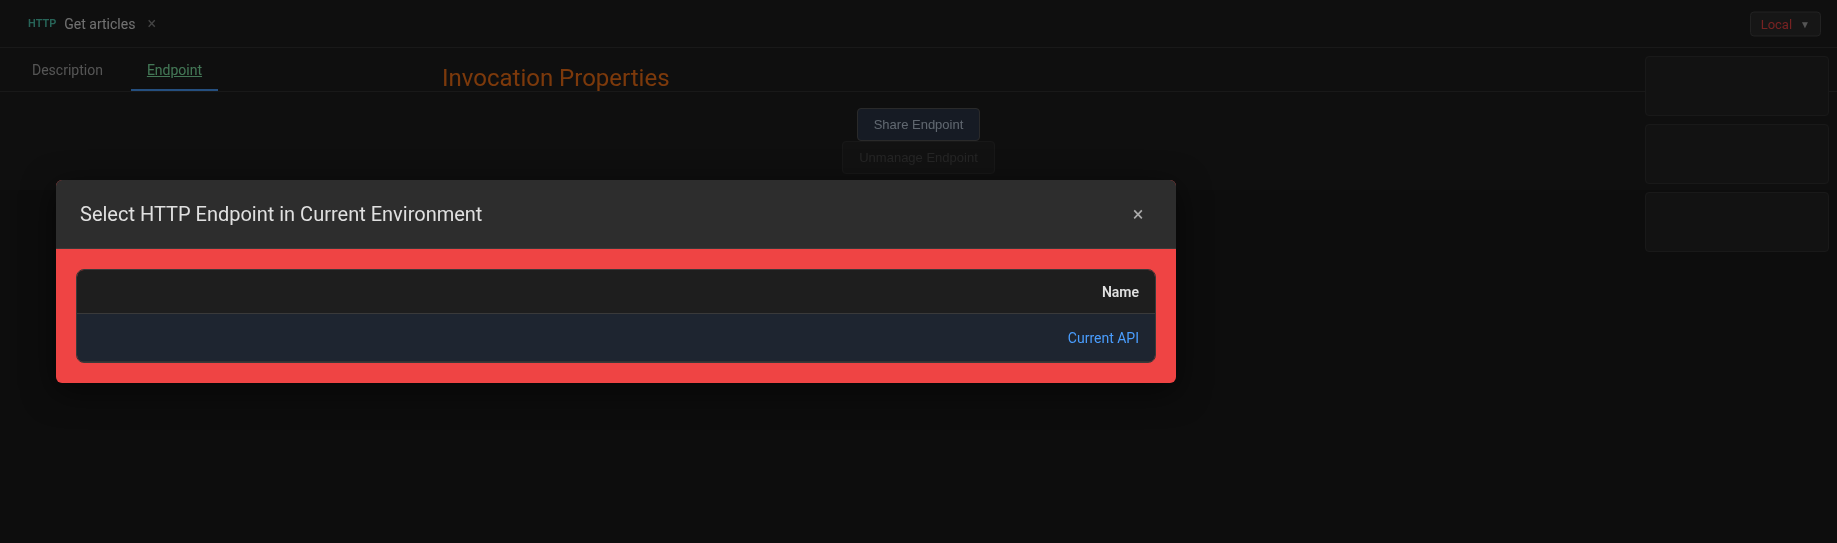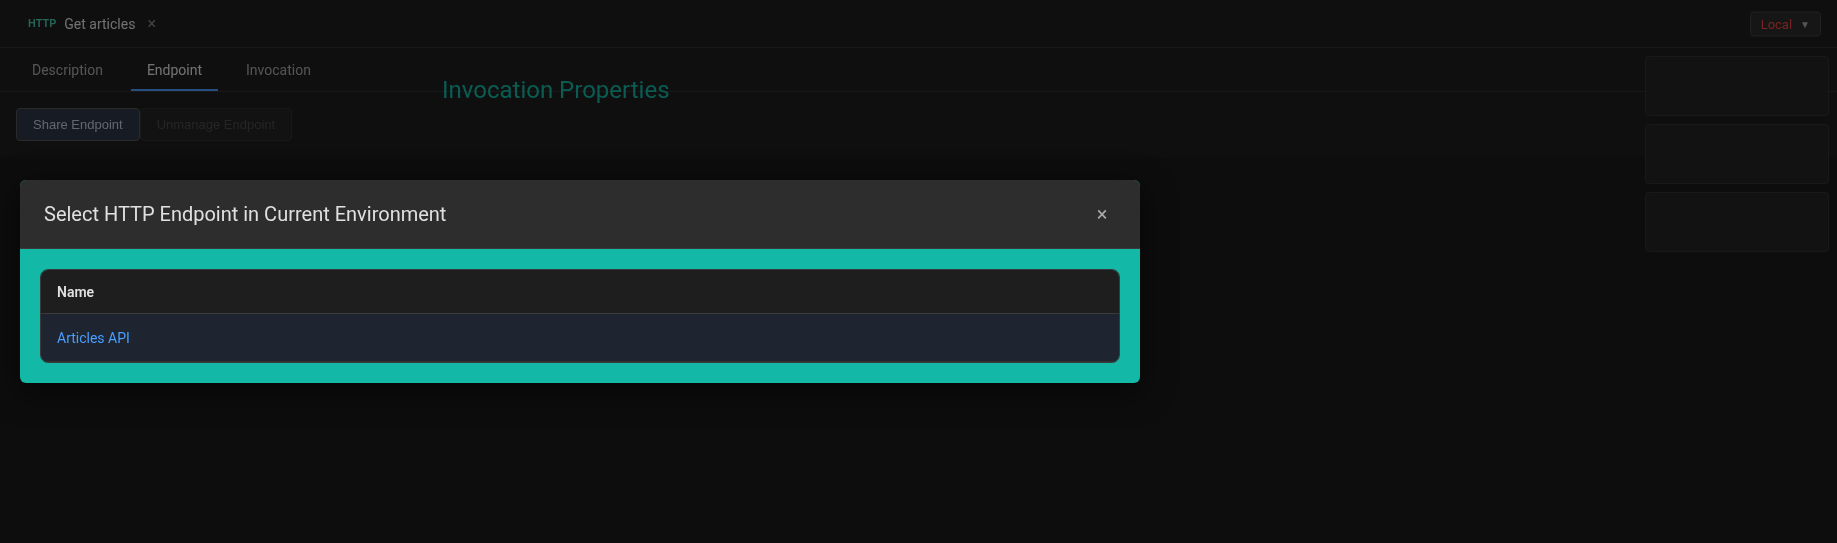--- a/index.html
+++ b/index.html
@@ -1,18 +1,19 @@
 <!DOCTYPE html>
 <html><head>
   <meta charset="utf-8">
   <style>
     * {
       margin: 0;
       padding: 0;
       box-sizing: border-box;
+      text-align: right;
     }
 
     body {
       width: 1837px;
       height: 543px;
       background-color: #1a1a1a;
       font-family: -apple-system, BlinkMacSystemFont, 'Segoe UI', Roboto, sans-serif;
       overflow: hidden;
       position: relative;
     }
@@ -105,40 +106,42 @@
       height: 100%;
       display: flex;
       align-items: center;
       cursor: pointer;
       color: #aaa;
       font-size: 14px;
       position: relative;
     }
 
     .sub-nav-item.active {
-      color: #e5e5e5;
+      color: #86efac;
+      text-decoration: underline;
     }
 
     .sub-nav-item.active::after {
       content: '';
       position: absolute;
       bottom: 0;
       left: 0;
       right: 0;
       height: 2px;
       background-color: #4a9eff;
     }
 
     
     .buttons-row {
       display: flex;
       align-items: center;
       gap: 0;
-      padding: 16px 16px;
+      padding: 16px 33px;
       background-color: #1e1e1e;
+      flex-direction: column;
     }
 
     .btn {
       padding: 8px 16px;
       border-radius: 4px;
       font-size: 13px;
       cursor: pointer;
       border: 1px solid #555;
       background-color: #2d3748;
       color: #c0cfe0;
@@ -183,24 +186,25 @@
       background-color: rgba(0, 0, 0, 0.5);
       display: flex;
       justify-content: flex-start;
       align-items: flex-start;
       padding-top: 180px;
       padding-left: 20px;
     }
 
     .modal {
       width: 1120px;
-      background-color: #14b8a6;
+      background-color: #ef4444;
       border-radius: 6px;
       overflow: hidden;
       box-shadow: 0 8px 32px rgba(0, 0, 0, 0.6);
+      margin-left: 36px;
     }
 
     .modal-header {
       display: flex;
       align-items: center;
       justify-content: space-between;
       padding: 20px 24px;
       background-color: #2d2d2d;
       border-bottom: 1px solid #3a3a3a;
     }
@@ -255,23 +259,23 @@
 
     .table-row-link {
       color: #4a9eff;
       font-size: 14px;
       cursor: pointer;
     }
 
     
     .background-invocation {
       position: absolute;
-      top: 76px;
+      top: 64px;
       left: 442px;
-      color: #14b8a6;
+      color: #f97316;
       font-size: 24px;
       pointer-events: none;
     }
   </style>
 </head>
 <body>
 
 <div class="main-container">
 
   <div class="tab-bar">
@@ -286,23 +290,20 @@
       <span class="chevron">▼</span>
     </div>
   </div>
 
   <div class="sub-nav">
     <div class="sub-nav-item">
       <span>Description</span>
     </div>
     <div class="sub-nav-item active">
       <span>Endpoint</span>
-    </div>
-    <div class="sub-nav-item">
-      <span>Invocation</span>
     </div>
   </div>
 
   <div class="buttons-row">
     <button class="btn">Share Endpoint</button>
     <button class="btn disabled" disabled="">Unmanage Endpoint</button>
   </div>
 
   <div class="right-panels">
     <div class="right-panel-item"></div>
@@ -319,21 +320,21 @@
         <span class="modal-title">Select HTTP Endpoint in Current Environment</span>
         <span class="modal-close">×</span>
       </div>
 
       <div class="modal-body">
         <div class="endpoint-table">
           <div class="table-header">
             <span class="table-header-text">Name</span>
           </div>
           <div class="table-row">
-            <span class="table-row-link">Articles API</span>
+            <span class="table-row-link">Current API</span>
           </div>
         </div>
       </div>
 
     </div>
   </div>
 
 </div>
 
 </body></html>

